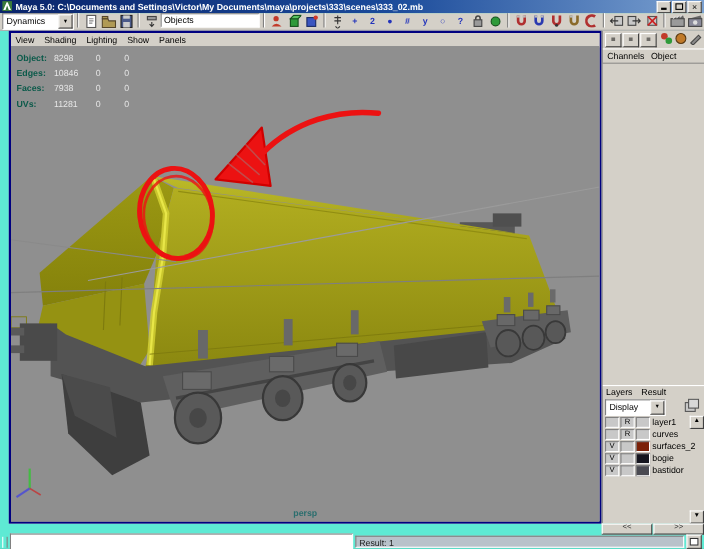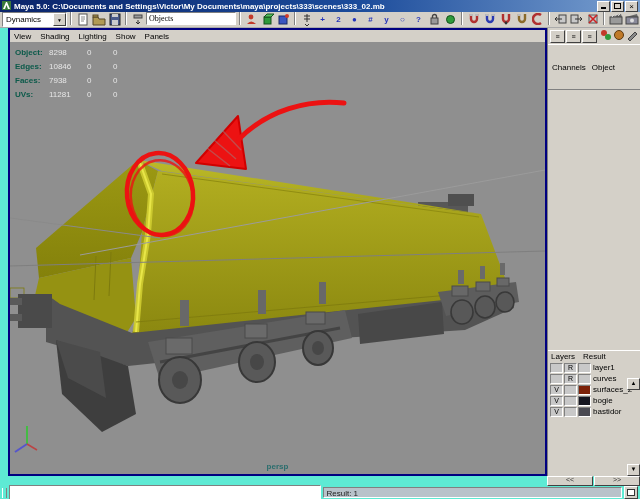--- a/index.html
+++ b/index.html
@@ -17,41 +17,41 @@
   
   .statusline{position:absolute;left:0;top:12px;width:640px;height:16px;background:#d4d0c8;
     display:flex;gap:1px;padding:0 2px;box-sizing:border-box;border-bottom:1px solid #aaa;}
   .combo{display:flex;align-items:center;height:13px;background:#fff;border:1px solid;border-color:#808080 #fff #fff #808080;}
   .combo .ctext{padding:0 3px;min-width:44px;}
   .combo .carrow{width:11px;height:11px;background:#d4d0c8;border:1px solid;border-color:#fff #404040 #404040 #fff;
     display:flex;align-items:center;justify-content:center;font-size:5px;color:#000;}
   .sep{width:3px;height:13px;border-left:1px solid #808080;border-right:1px solid #fff;margin:0 2px;}
   .ticon{width:15px;height:14px;display:inline-flex;align-items:center;justify-content:center;flex:0 0 auto;}
   .tfield{height:11px;background:#fff;border:1px solid;border-color:#808080 #fff #fff #808080;font-size:8px;
-          font-family:Liberation Serif, serif;padding:0 2px;}
+          font-family:Liberation Sans, sans-serif;padding:0 2px;}
   .blue{color:#2233bb;font-weight:bold;}
   .spacer{flex:1;}
   
   .viewport-panel{position:absolute;left:8px;top:28px;width:539px;height:448px;border:2px solid #000080;box-sizing:border-box;background:#d4d0c8;}
   .vp-menubar{height:12px;display:flex;gap:9px;align-items:center;padding:0 4px;background:#d4d0c8;border-bottom:1px solid #9a9a9a;}
   .vp-menu-item{cursor:default;}
   .vp-canvas{position:absolute;left:0;top:12px;right:0;bottom:0;background:#8f8f8f;overflow:hidden;}
   .vp-canvas svg{position:absolute;left:0;top:0;}
   .hud{position:absolute;left:5px;top:3px;}
   .hudrow{display:flex;height:14px;align-items:center;}
   .hlabel{width:34px;color:#0b5a4a;font-weight:bold;}
   .hval{color:#e6e6e6;}
   .hv1{width:38px;} .hv2{width:26px;} .hv3{width:26px;}
   .persp-label{position:absolute;left:0;right:0;bottom:3px;text-align:center;color:#2b6e6e;font-weight:bold;}
   
   .right-panel{position:absolute;left:547px;top:28px;width:93px;height:448px;background:#d4d0c8;box-sizing:border-box;border-left:1px solid #808080;}
   .rp-icons{height:14px;display:flex;align-items:center;gap:1px;padding:1px 2px;}
   .rp-btn{width:13px;height:11px;background:#d4d0c8;border:1px solid;border-color:#fff #404040 #404040 #fff;
      display:flex;align-items:center;justify-content:center;font-size:7px;}
-  .rp-tabs{height:12px;display:flex;gap:6px;align-items:center;padding:16px 4px;border-bottom:1px solid #808080;border-top:1px solid #fff;}
+  .rp-tabs{height:12px;display:flex;gap:6px;align-items:center;padding:0 4px;border-bottom:1px solid #808080;border-top:1px solid #fff;}
   .channel-area{height:296px;background:#d4d0c8;}
   
   .layers-panel{position:absolute;left:0;top:322px;width:100%;border-top:1px solid #fff;}
   .lp-menubar{height:11px;display:flex;gap:8px;align-items:center;padding:0 3px;}
   .lp-controls{height:16px;display:flex;align-items:center;gap:2px;padding:0 2px;}
   .lrow{display:flex;align-items:center;height:11px;gap:1px;padding-left:2px;}
   .lbox{width:11px;height:8px;background:#c8c8c8;border:1px solid;border-color:#808080 #fff #fff #808080;
     font-size:7px;line-height:7px;text-align:center;overflow:hidden;}
   .lname{padding-left:1px;}
   .lscroll{position:absolute;right:1px;top:27px;width:12px;bottom:2px;}
@@ -404,20 +404,33 @@
       <span>Channels</span>
       <span>Object</span>
     </div>
     <div class="channel-area"></div>
 
     <div class="layers-panel">
       <div class="lp-menubar">
         <span>Layers</span>
         <span>Result</span>
       </div>
+      <div class="lp-controls">
+        <span class="combo">
+          <span class="ctext" style="min-width:34px">Display</span>
+          <span class="carrow">▼</span>
+        </span>
+        <span class="spacer"></span>
+        <span>
+          <svg width="16" height="14">
+              <rect x="1" y="4" width="9" height="8" fill="#c8c8c8" stroke="#555"></rect>
+              <rect x="4" y="1" width="9" height="8" fill="#d8d8d8" stroke="#555"></rect>
+            </svg>
+        </span>
+      </div>
 
       <div class="lrow">
         <span class="lbox"></span>
         <span class="lbox">R</span>
         <span class="lbox"></span>
         <span class="lname">layer1</span>
       </div>
       <div class="lrow">
         <span class="lbox"></span>
         <span class="lbox">R</span>

